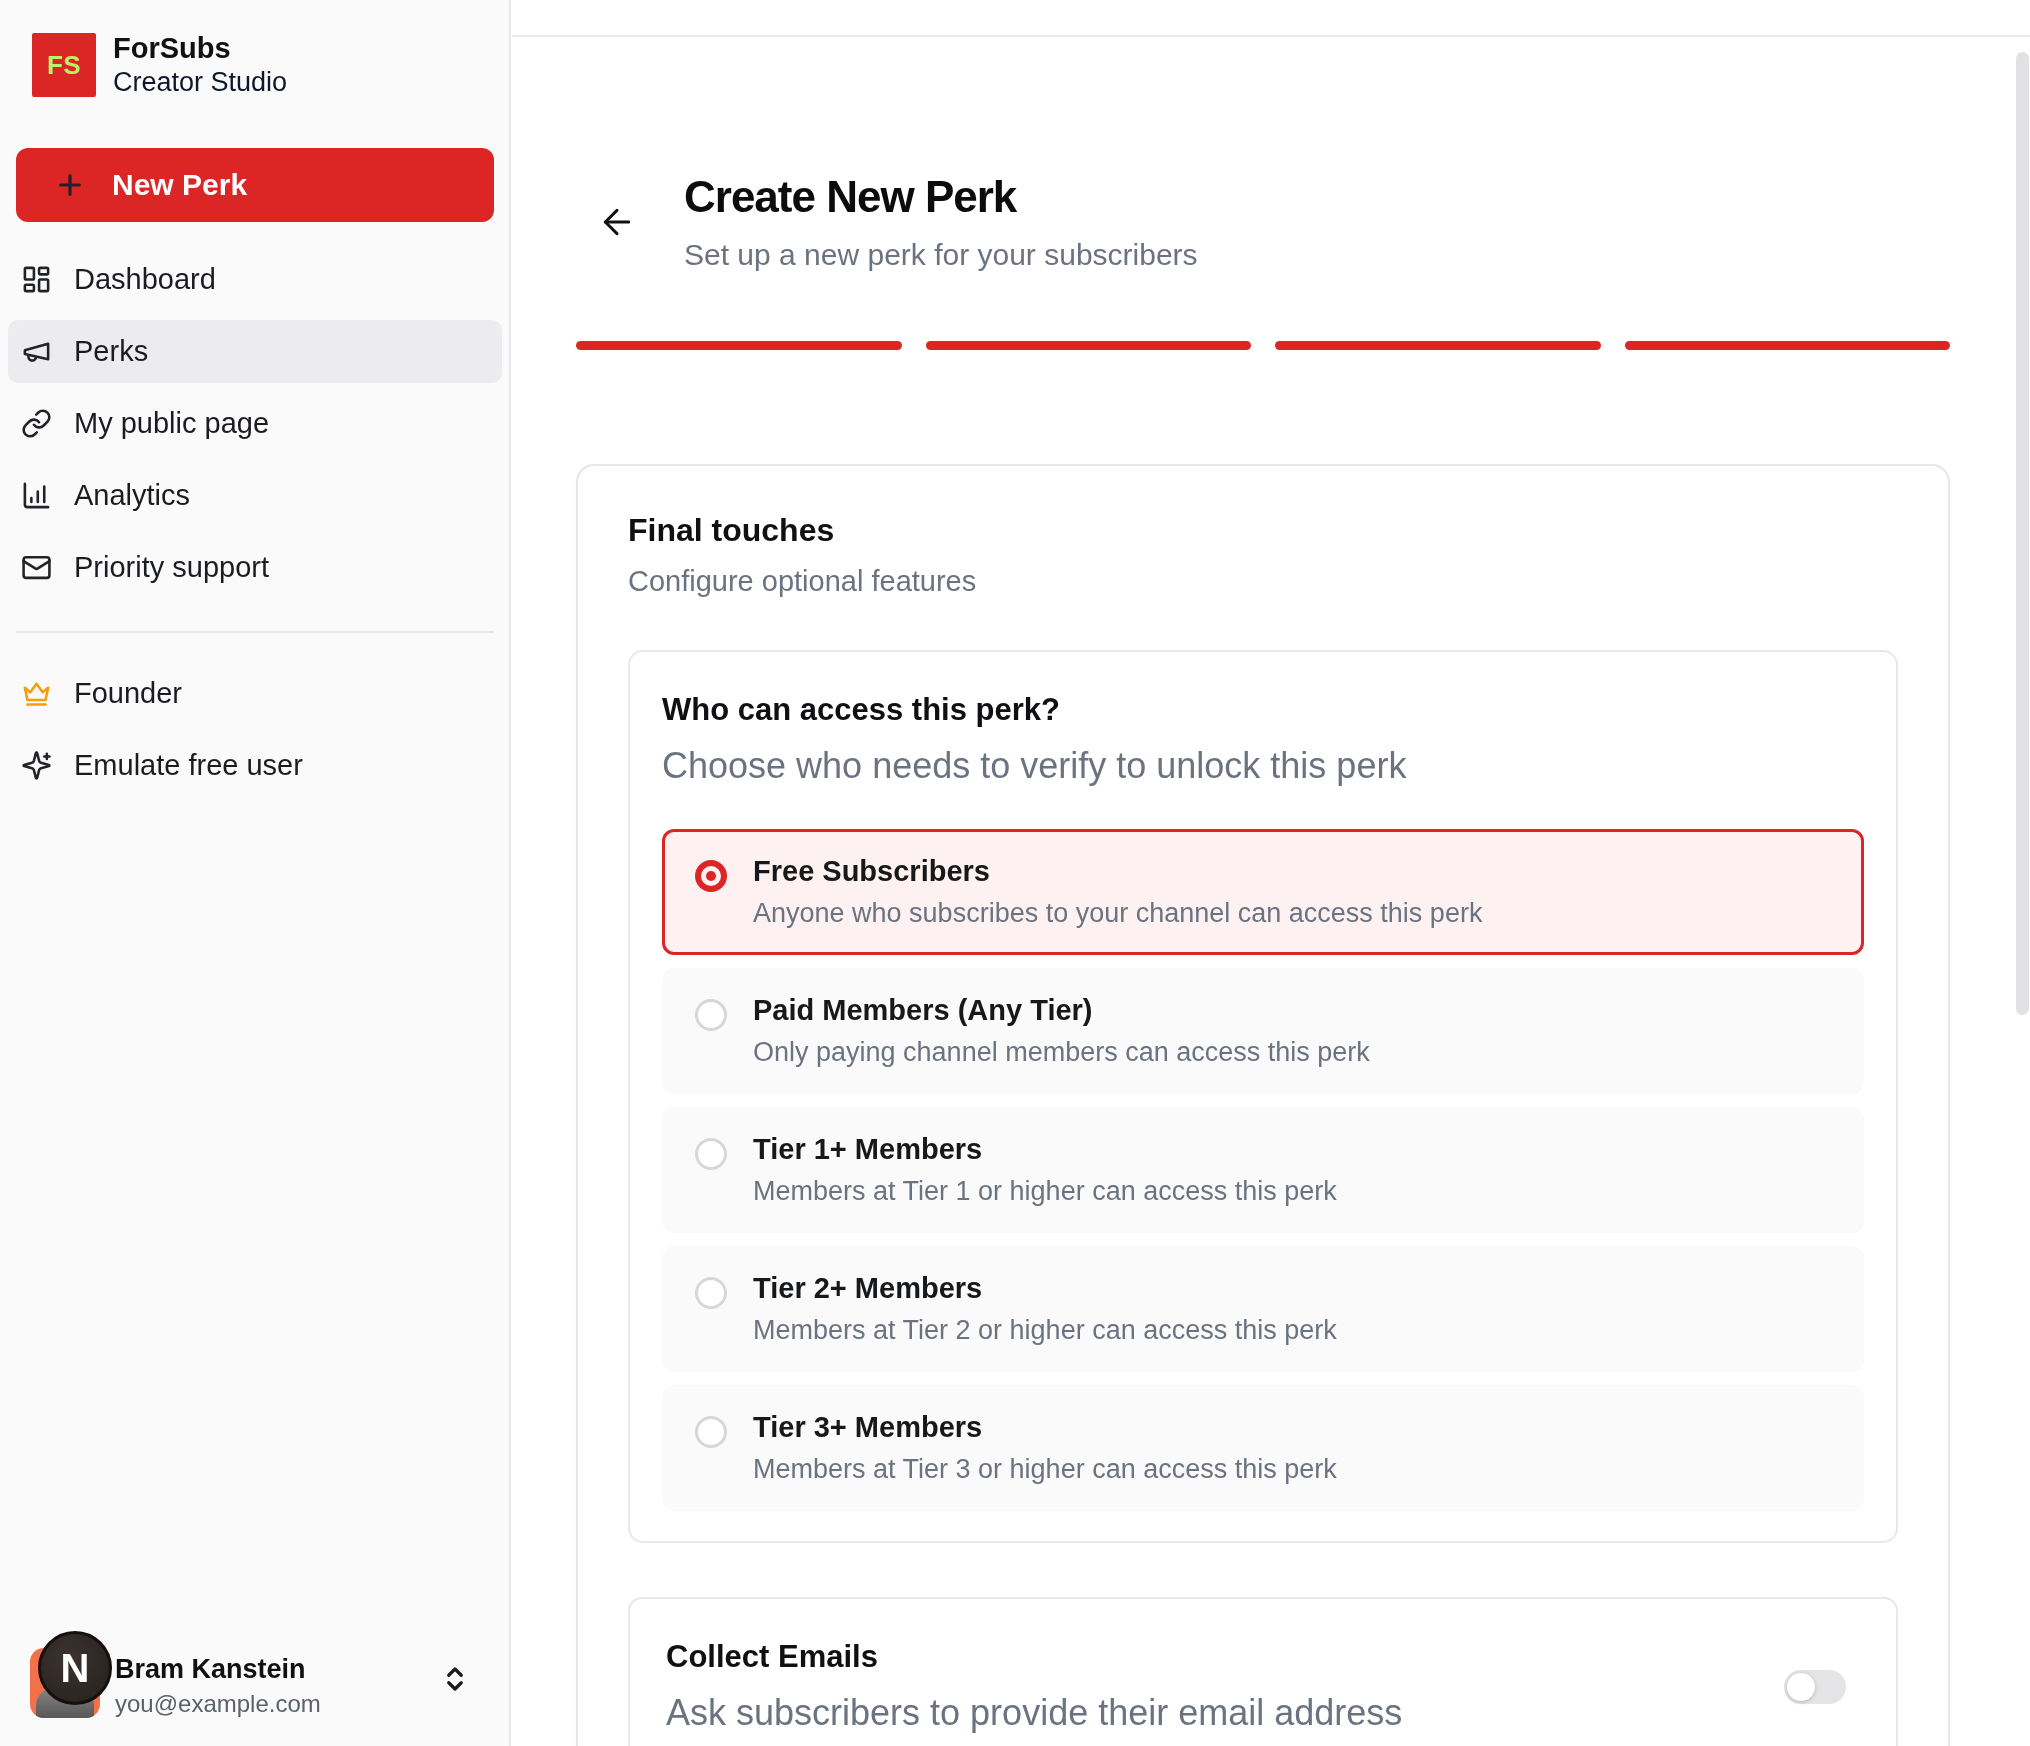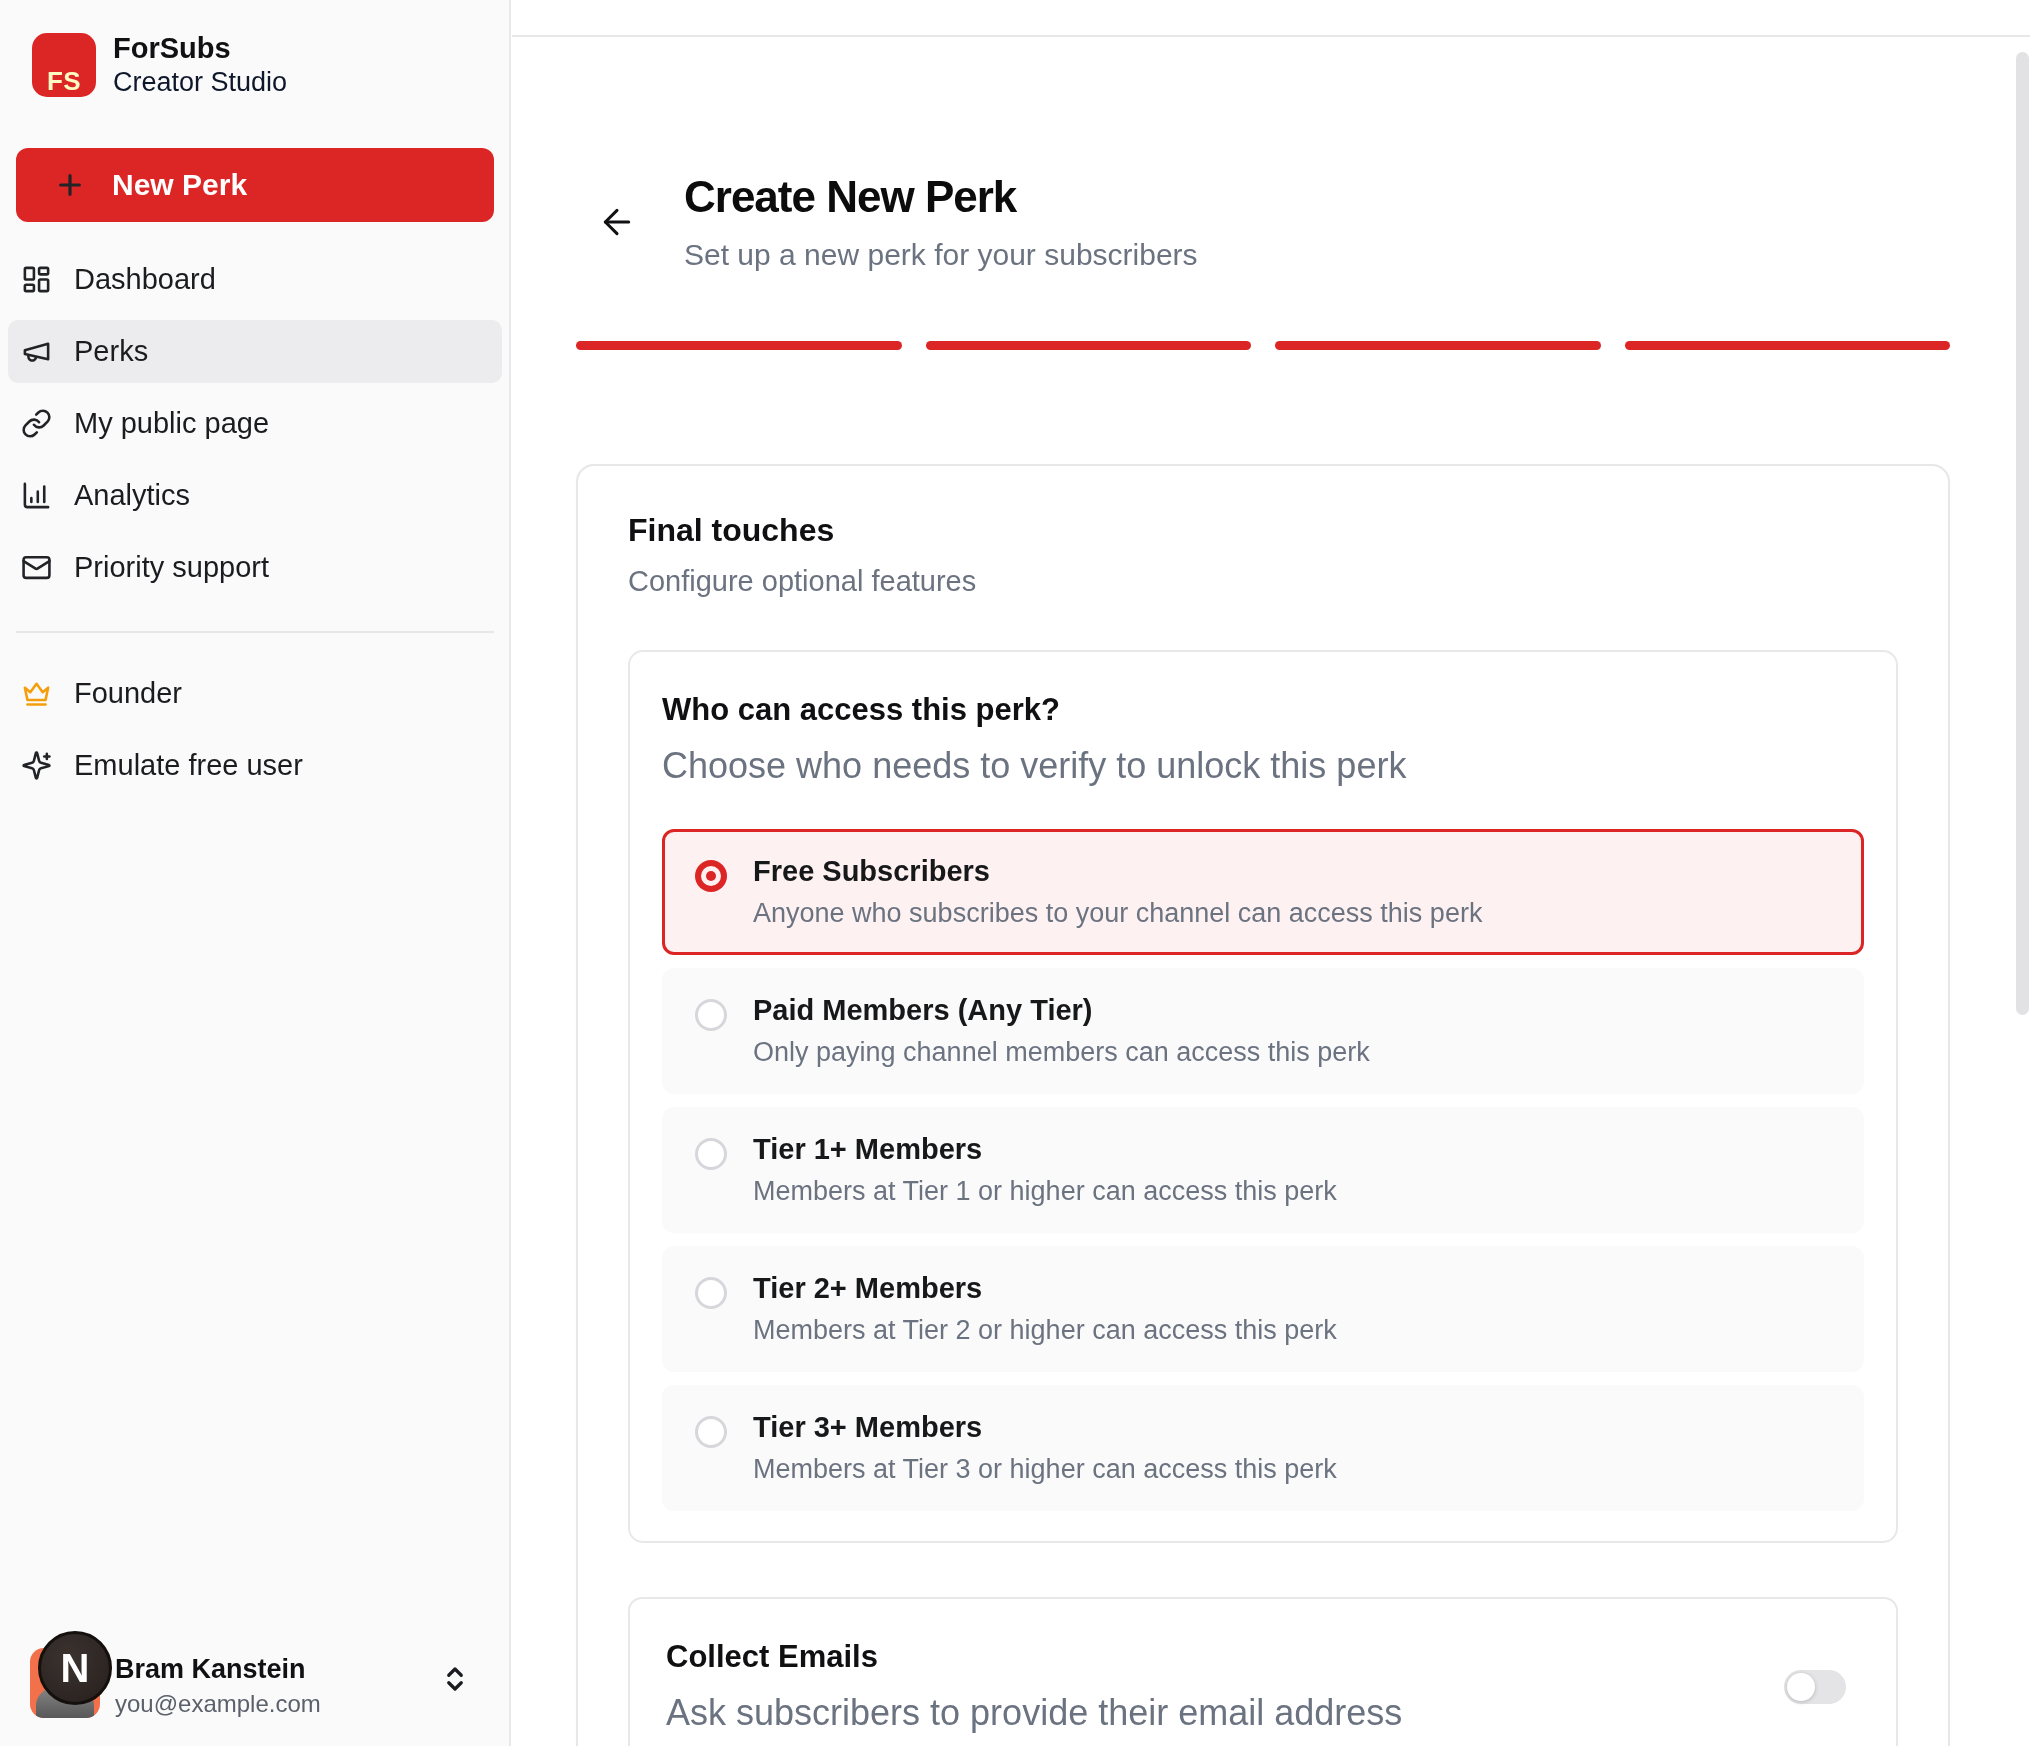--- a/index.html
+++ b/index.html
@@ -4,22 +4,22 @@
 <style>
   * { margin:0; padding:0; box-sizing:border-box; }
   html,body { width:2030px; height:1746px; overflow:hidden; background:#fff;
     font-family:"Liberation Sans","DejaVu Sans",sans-serif; color:#18181b; }
   .page { position:absolute; inset:0; }
 
   
   .sidebar { position:absolute; left:0; top:0; width:511px; height:1746px;
     background:#fafafa; border-right:2px solid #e8e8ea; }
   .brand { display:flex; align-items:center; gap:17px; padding:32px 0 0 32px; }
-  .brand-logo { width:64px; height:64px; border-radius:15px; background:#dc2626;
-    display:flex; align-items:flex-end; justify-content:center; color:#fef9c3;
+  .brand-logo { width:64px; height:64px; border-radius:2px; background:#dc2626;
+    display:flex; align-items:center; justify-content:center; color:#bef264;
     font-size:26px; font-weight:bold; letter-spacing:.5px; }
   .brand-name { font-size:29px; font-weight:bold; color:#111113; line-height:1.15; }
   .brand-sub { font-size:27px; color:#0f172a; margin-top:2px; }
 
   .new-perk-btn { position:absolute; left:16px; top:148px; width:478px; height:74px;
     background:#dc2626; border:none; border-radius:12px; display:flex; align-items:center;
     gap:26px; padding-left:38px; color:#fff; font-size:30px; font-weight:600;
     font-family:inherit; cursor:pointer; }
 
   .nav { position:absolute; left:8px; top:248px; width:494px;text-align:center; }

